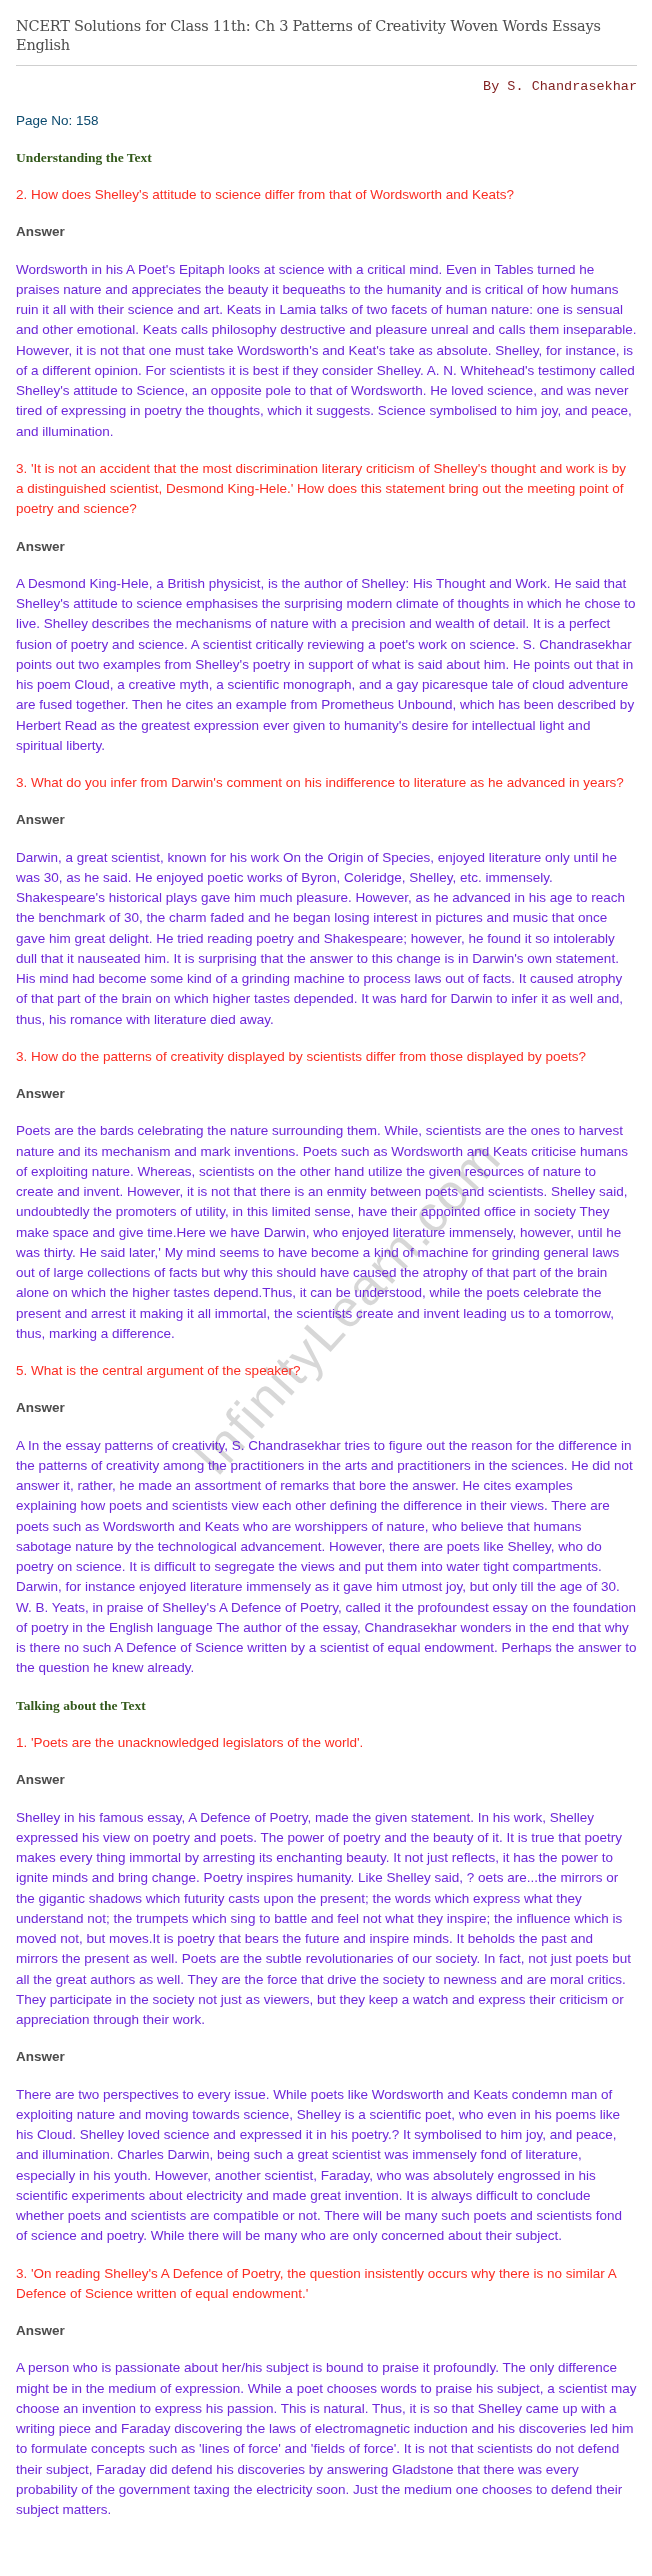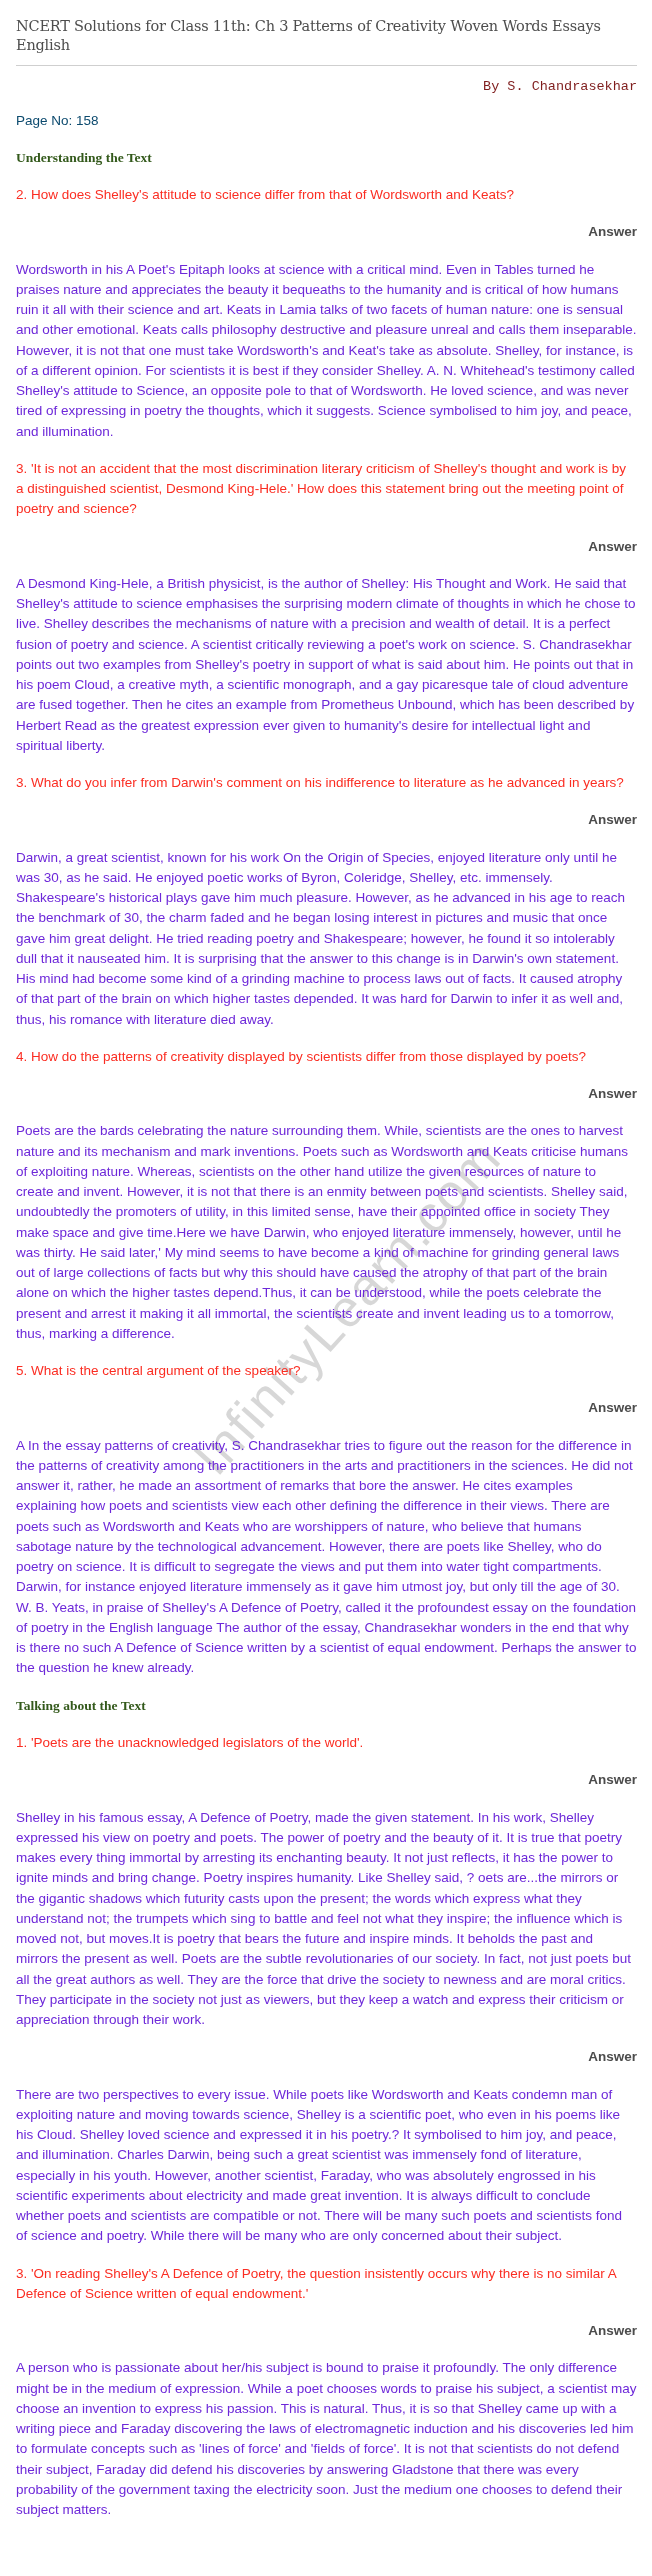--- a/index.html
+++ b/index.html
@@ -12,21 +12,21 @@
     letter-spacing:-0.2px;margin:7.5px 0 10.3px 0;line-height:1.3;
   }
   .rule{border:none;border-top:0.9px solid #cfcfcf;margin:0 0 12px 0;}
   .byline{
     font-family:"Liberation Mono","DejaVu Sans Mono",monospace;
     font-size:13.5px;color:#7f1d1d;text-align:right;margin:0 0 15px 0;line-height:1.4;
   }
   .page-no{color:#0c4a6e;font-size:13.5px;margin:0 0 17px 0;line-height:1.4;}
   .sec{font-size:13.5px;font-weight:bold;color:#33591b;margin:18.7px 0 17px 0;line-height:1.4;font-family:Liberation Serif, serif;}
   .q{color:#fb2d22;font-size:13.5px;margin:17px 0;line-height:1.5;}
-  .al{color:#4c4c4c;font-weight:bold;font-size:13.5px;margin:17px 0;line-height:1.5;text-align:right;}
+  .al{color:#4c4c4c;font-weight:bold;font-size:13.5px;margin:17px 0;line-height:1.5;}
   .a{color:#6d28d9;font-size:13.5px;margin:17px 0;line-height:1.5;}
   .watermark{
     position:absolute;z-index:0;top:1307px;left:347px;
     transform:translate(-50%,-50%) rotate(-48deg);
     font-size:52px;letter-spacing:1.9px;color:rgba(140,140,140,0.35);
     white-space:nowrap;pointer-events:none;
   }
 </style>
 </head>
 <body>
@@ -47,21 +47,21 @@
     <p class="a">Wordsworth in his A Poet's Epitaph looks at science with a critical mind. Even in Tables turned he praises nature and appreciates the beauty it bequeaths to the humanity and is critical of how humans ruin it all with their science and art. Keats in Lamia talks of two facets of human nature: one is sensual and other emotional. Keats calls philosophy destructive and pleasure unreal and calls them inseparable. However, it is not that one must take Wordsworth's and Keat's take as absolute. Shelley, for instance, is of a different opinion. For scientists it is best if they consider Shelley. A. N. Whitehead's testimony called Shelley's attitude to Science, an opposite pole to that of Wordsworth. He loved science, and was never tired of expressing in poetry the thoughts, which it suggests. Science symbolised to him joy, and peace, and illumination.</p>
 
     <p class="q">3. 'It is not an accident that the most discrimination literary criticism of Shelley's thought and work is by a distinguished scientist, Desmond King-Hele.' How does this statement bring out the meeting point of poetry and science?</p>
     <p class="al">Answer</p>
     <p class="a">A Desmond King-Hele, a British physicist, is the author of Shelley: His Thought and Work. He said that Shelley's attitude to science emphasises the surprising modern climate of thoughts in which he chose to live. Shelley describes the mechanisms of nature with a precision and wealth of detail. It is a perfect fusion of poetry and science. A scientist critically reviewing a poet's work on science. S. Chandrasekhar points out two examples from Shelley's poetry in support of what is said about him. He points out that in his poem Cloud, a creative myth, a scientific monograph, and a gay picaresque tale of cloud adventure are fused together. Then he cites an example from Prometheus Unbound, which has been described by Herbert Read as the greatest expression ever given to humanity's desire for intellectual light and spiritual liberty.</p>
 
     <p class="q">3. What do you infer from Darwin's comment on his indifference to literature as he advanced in years?</p>
     <p class="al">Answer</p>
     <p class="a">Darwin, a great scientist, known for his work On the Origin of Species, enjoyed literature only until he was 30, as he said. He enjoyed poetic works of Byron, Coleridge, Shelley, etc. immensely. Shakespeare's historical plays gave him much pleasure. However, as he advanced in his age to reach the benchmark of 30, the charm faded and he began losing interest in pictures and music that once gave him great delight. He tried reading poetry and Shakespeare; however, he found it so intolerably dull that it nauseated him. It is surprising that the answer to this change is in Darwin's own statement. His mind had become some kind of a grinding machine to process laws out of facts. It caused atrophy of that part of the brain on which higher tastes depended. It was hard for Darwin to infer it as well and, thus, his romance with literature died away.</p>
 
-    <p class="q">4. How do the patterns of creativity displayed by scientists differ from those displayed by poets?</p>
+    <p class="q">3. How do the patterns of creativity displayed by scientists differ from those displayed by poets?</p>
     <p class="al">Answer</p>
     <p class="a">Poets are the bards celebrating the nature surrounding them. While, scientists are the ones to harvest nature and its mechanism and mark inventions. Poets such as Wordsworth and Keats criticise humans of exploiting nature. Whereas, scientists on the other hand utilize the given resources of nature to create and invent. However, it is not that there is an enmity between poets and scientists. Shelley said, undoubtedly the promoters of utility, in this limited sense, have their appointed office in society They make space and give time.Here we have Darwin, who enjoyed literature immensely, however, until he was thirty. He said later,' My mind seems to have become a kind of machine for grinding general laws out of large collections of facts but why this should have caused the atrophy of that part of the brain alone on which the higher tastes depend.Thus, it can be understood, while the poets celebrate the present and arrest it making it all immortal, the scientists create and invent leading us to a tomorrow, thus, marking a difference.</p>
 
     <p class="q">5. What is the central argument of the speaker?</p>
     <p class="al">Answer</p>
     <p class="a">A In the essay patterns of creativity, S. Chandrasekhar tries to figure out the reason for the difference in the patterns of creativity among the practitioners in the arts and practitioners in the sciences. He did not answer it, rather, he made an assortment of remarks that bore the answer. He cites examples explaining how poets and scientists view each other defining the difference in their views. There are poets such as Wordsworth and Keats who are worshippers of nature, who believe that humans sabotage nature by the technological advancement. However, there are poets like Shelley, who do poetry on science. It is difficult to segregate the views and put them into water tight compartments. Darwin, for instance enjoyed literature immensely as it gave him utmost joy, but only till the age of 30. W. B. Yeats, in praise of Shelley's A Defence of Poetry, called it the profoundest essay on the foundation of poetry in the English language The author of the essay, Chandrasekhar wonders in the end that why is there no such A Defence of Science written by a scientist of equal endowment. Perhaps the answer to the question he knew already.</p>
 
     <h2 class="sec">Talking about the Text</h2>
 
     <p class="q">1. 'Poets are the unacknowledged legislators of the world'.</p>

